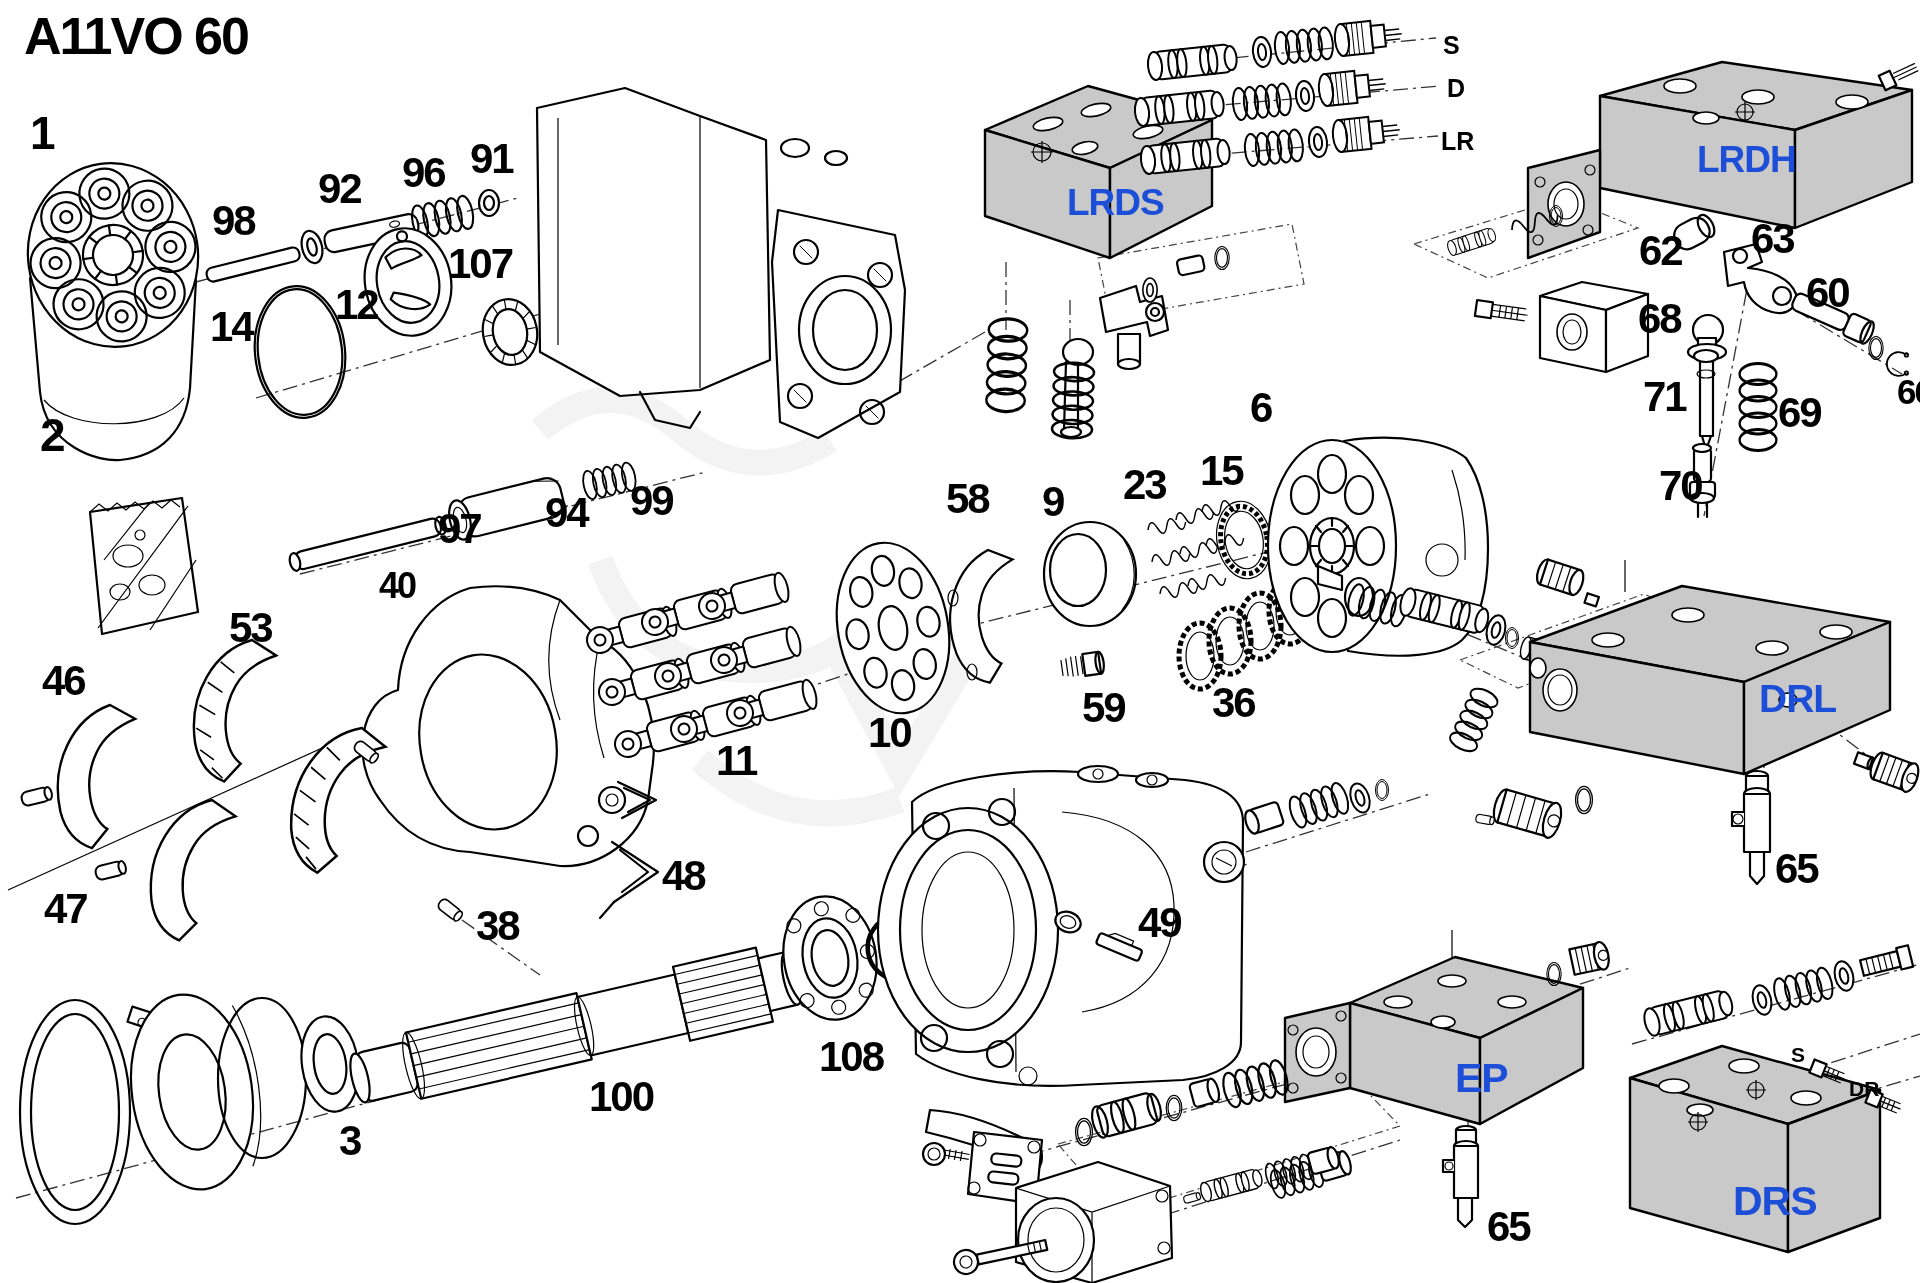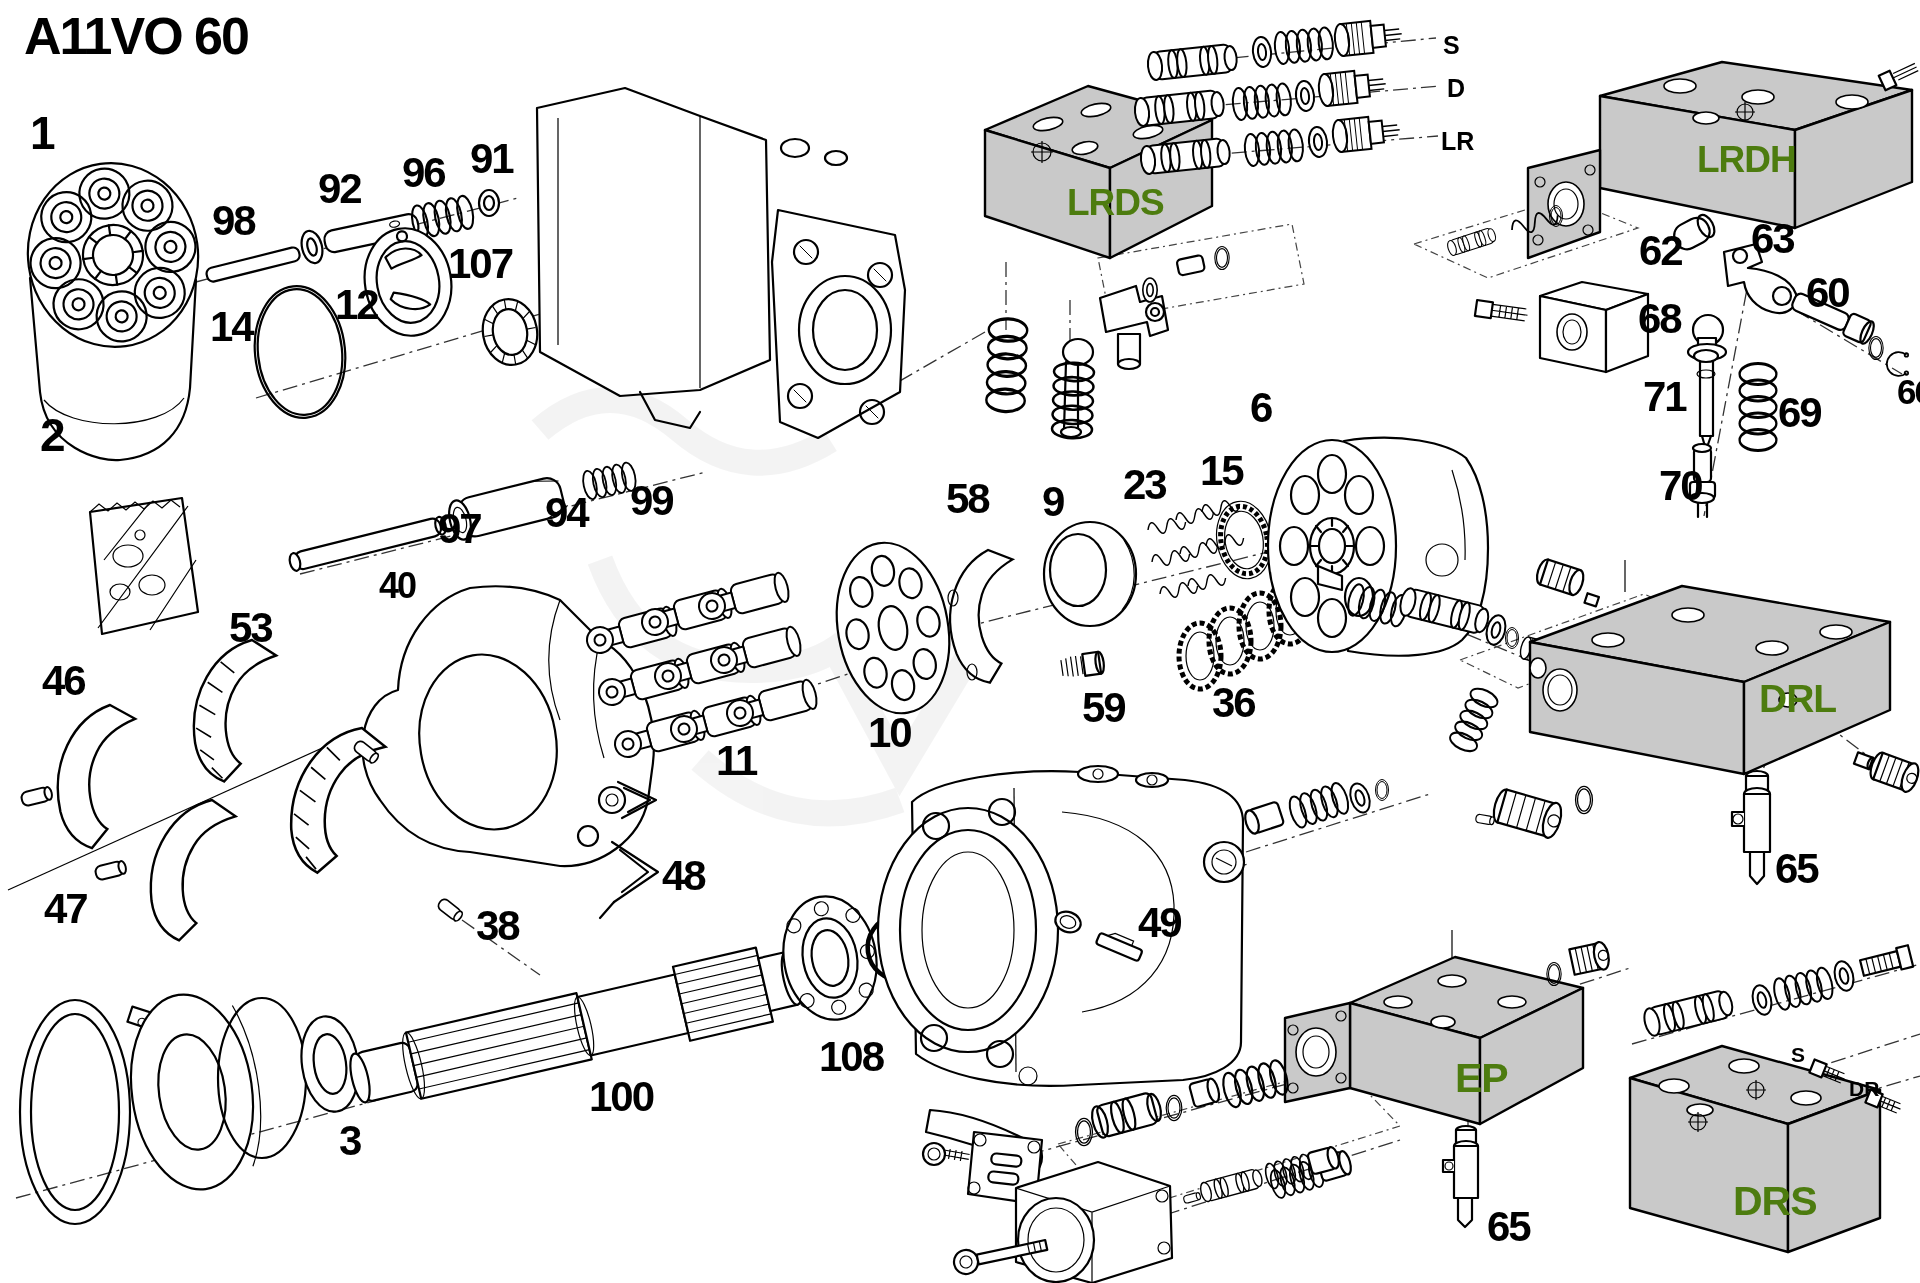--- a/index.html
+++ b/index.html
@@ -3,21 +3,21 @@
 <meta charset="utf-8">
 <style>
   html,body{margin:0;padding:0;background:#fff;}
   .stage{position:relative;width:1920px;height:1283px;background:var(--bg,#fff);overflow:hidden;
          font-family:"Liberation Sans","DejaVu Sans",sans-serif;}
   .stage svg{position:absolute;left:0;top:0;}
   #labels{position:absolute;left:0;top:0;width:100%;height:100%;border-radius:12px;}
   .title{position:absolute;left:24px;top:10px;font-size:52px;font-weight:bold;color:#000;
          letter-spacing:-2px;line-height:1;}
   .plabel{position:absolute;font-weight:bold;color:#000;line-height:1;letter-spacing:-2px;white-space:nowrap;}
-  .blabel{position:absolute;font-weight:bold;color:#4d7c0f;line-height:1;letter-spacing:-1px;white-space:nowrap;}
+  .blabel{position:absolute;font-weight:bold;color:#1d4ed8;line-height:1;letter-spacing:-1px;white-space:nowrap;}
   .portlabel{position:absolute;font-weight:bold;color:#000;line-height:1;white-space:nowrap;}
   
   .ln{stroke:#000;fill:none;stroke-width:2.2;stroke-linecap:round;stroke-linejoin:round;}
   .lnw{stroke:#000;fill:#fff;stroke-width:2.2;stroke-linecap:round;stroke-linejoin:round;}
   .th{stroke:#000;fill:none;stroke-width:1.2;}
   .blockface{fill:var(--block-fill,#c9c9c9);stroke:#000;stroke-width:2.4;stroke-linejoin:round;}
   .hole{fill:#fff;stroke:#000;stroke-width:1.6;}
   .ax{stroke:#333;fill:none;stroke-width:1.3;stroke-dasharray:15 5 3 5;}
   .dbox{stroke:#444;fill:none;stroke-width:1.2;stroke-dasharray:8 4 2 4;}
   .wm{stroke:#000;fill:none;opacity:0.045;stroke-width:26;}

